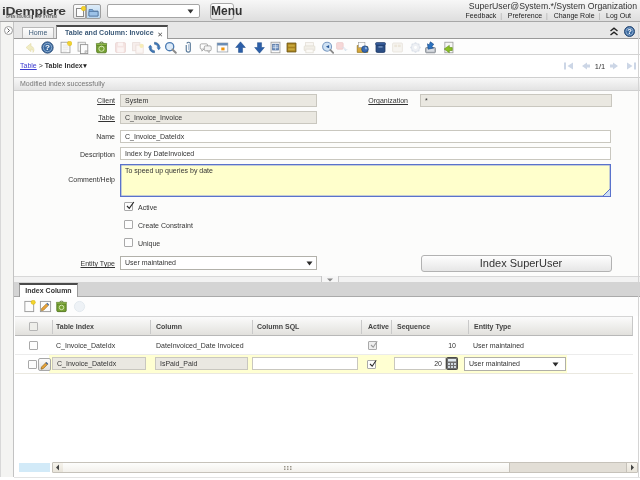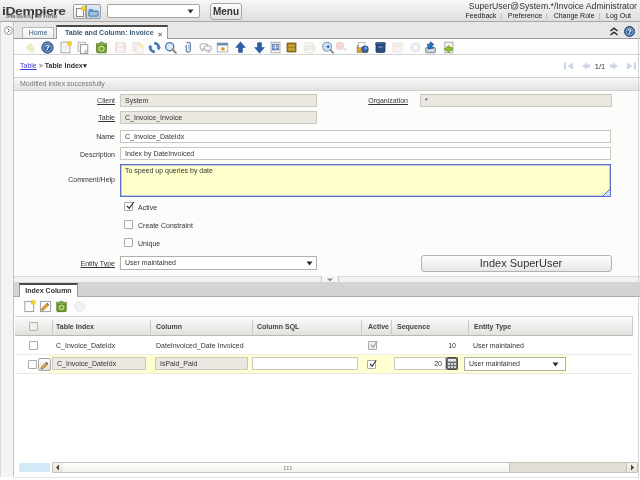--- a/index.html
+++ b/index.html
@@ -35,23 +35,23 @@
       <path d="M2 6.5 h9 v4.5 h-9 z" fill="#9cc2e8" stroke="#4a6f9a" stroke-width="0.7"></path>
     </svg>
 </div>
 
 <div class="abs" style="left:107px;top:4px;width:93px;height:14px;background:#fff;border:1px solid #a5a5a5;border-radius:2px;box-sizing:border-box;">
  <svg class="abs" style="right:5px;top:4px;" width="7" height="5">
       <path d="M0.5 0.5 h6 l-3 4 z" fill="#333"></path>
     </svg>
 </div>
 
-<div class="abs" style="left:210px;top:3px;width:32px;height:17px;background:linear-gradient(#fefefe,#e2e2e2);border:1px solid #a8a8a8;border-radius:3px;text-align:center;line-height:15px;font-size:10px;font-weight:bold;color:#333;box-sizing:border-box;">Menu</div>
-
-<div class="abs" style="right:3px;top:1px;font-size:8.7px;color:#333;">SuperUser@System.*/Invoice Administrator</div>
+<div class="abs" style="left:210px;top:3px;width:24px;height:17px;background:linear-gradient(#fefefe,#e2e2e2);border:1px solid #a8a8a8;border-radius:3px;text-align:center;line-height:15px;font-size:12px;font-weight:bold;color:#333;box-sizing:border-box;">Menu</div>
+
+<div class="abs" style="right:3px;top:1px;font-size:8.7px;color:#333;">SuperUser@System.*/System Organization</div>
 <div class="abs" style="right:9px;top:12px;font-size:7px;color:#222;">Feedback<span style="color:#aaa">&nbsp;&nbsp;|&nbsp;&nbsp;&nbsp;</span>Preference<span style="color:#aaa">&nbsp;&nbsp;|&nbsp;&nbsp;&nbsp;</span>Change Role<span style="color:#aaa">&nbsp;&nbsp;|&nbsp;&nbsp;&nbsp;</span>Log Out</div>
 
 <div class="abs" style="left:0;top:22px;width:14px;height:455px;background:#f4f4f2;border-right:1px solid #c3c3c3;border-left:1px solid #d8d8d8;box-sizing:border-box;"></div>
 <div class="abs" style="left:4px;top:26px;width:9px;height:9px;border:1px solid #9a9a9a;border-radius:50%;background:#fdfdfd;box-sizing:border-box;">
  <svg width="7" height="7">
       <path d="M2.5 1.5 l2 2 l-2 2" fill="none" stroke="#555" stroke-width="1"></path>
     </svg>
 </div>
 
 <div class="abs" style="left:14px;top:22px;width:626px;height:17px;background:#e7e7e7;border-bottom:1px solid #9a9a9a;box-sizing:border-box;"></div>

